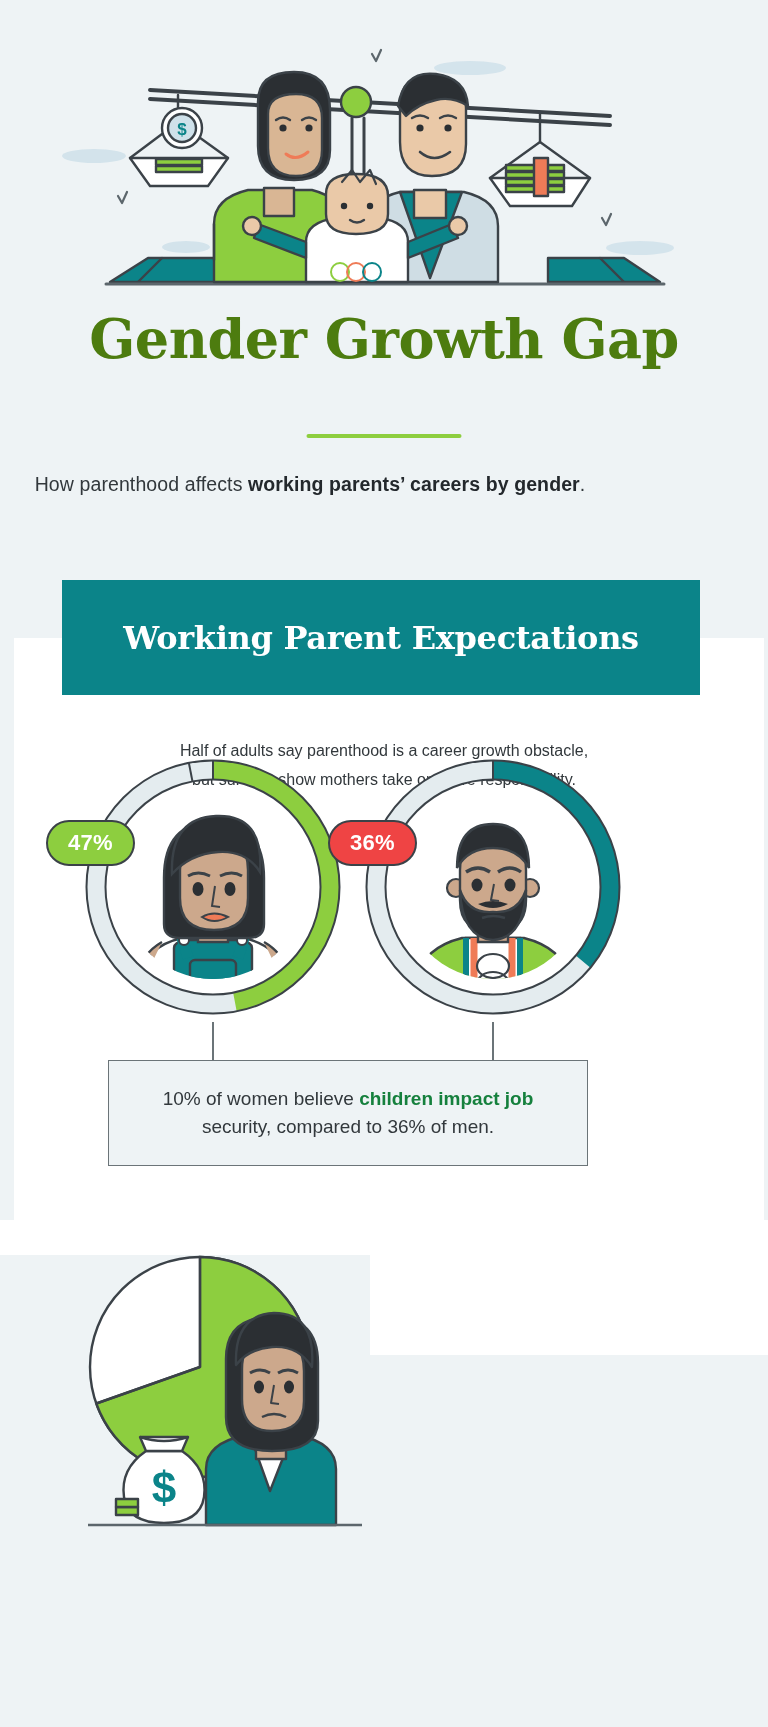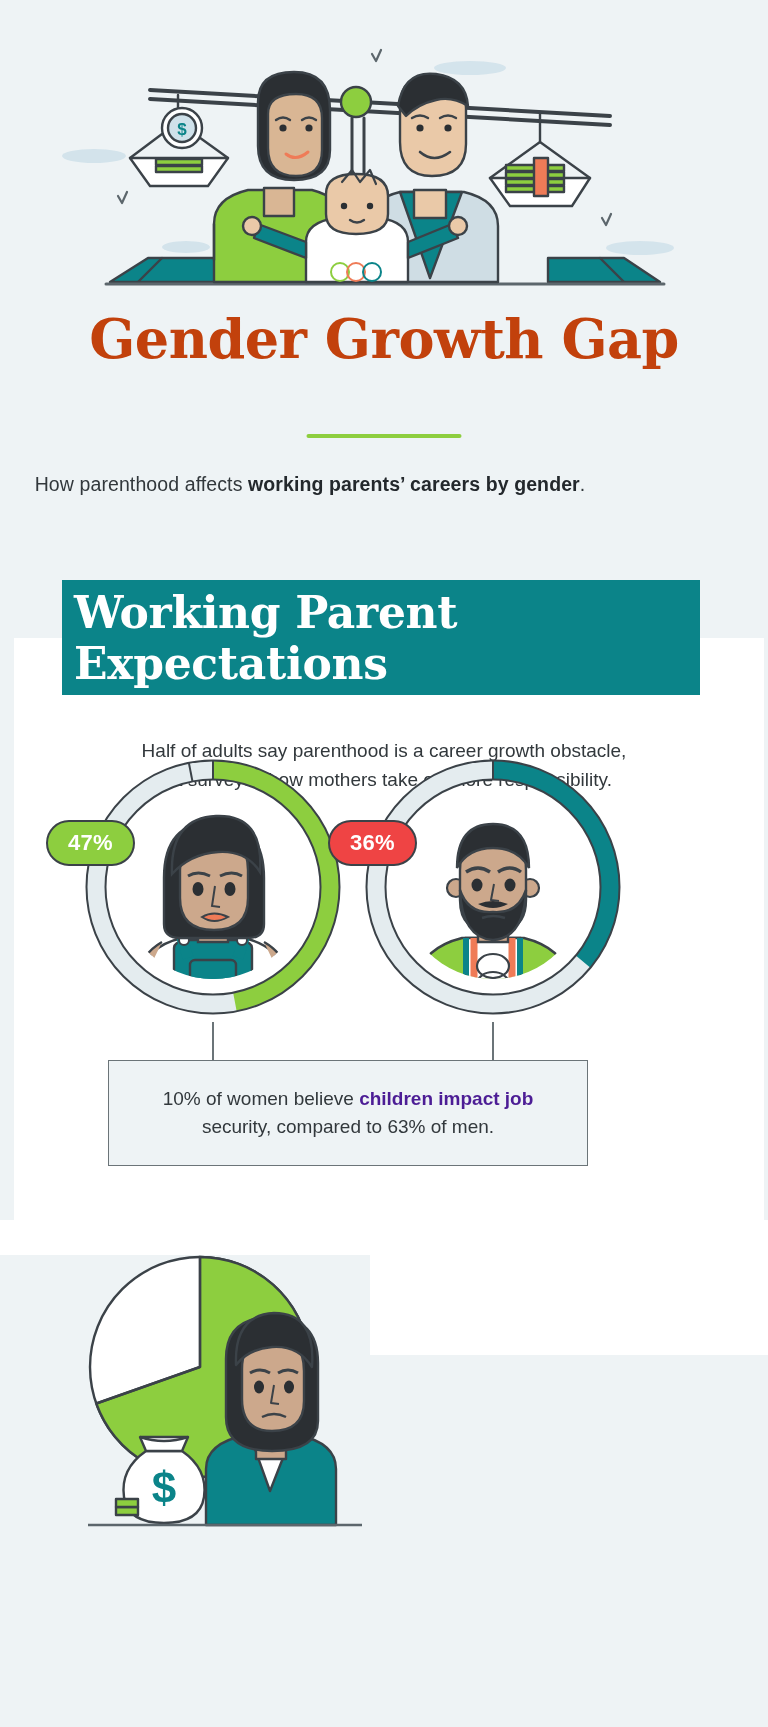--- a/index.html
+++ b/index.html
@@ -36,21 +36,21 @@
   }
 
   
   .title {
     position: absolute; left: 0; top: 310px; width: 768px;
     text-align: center;
     font-family: "DejaVu Serif", serif;
     font-weight: 700;
     font-size: 54px;
     letter-spacing: -0.5px;
-    color: #c2410c;
+    color: #4d7c0f;
     line-height: 1.1;
   }
   .title-rule {
     position: absolute; left: 50%; top: 434px;
     transform: translateX(-50%);
     width: 155px; height: 4px; background: #8dce3f; border-radius: 2px;
   }
   .subtitle {
     position: absolute; left: 0; top: 473px; width: 620px;
     text-align: center;
@@ -62,32 +62,31 @@
 
   
   .banner {
     position: absolute; left: 62px; top: 580px; width: 638px; height: 115px;
     background: #0b8489;
     display: flex; align-items: center; justify-content: center;
   }
   .banner-text {
     font-family: "DejaVu Serif", serif;
     font-weight: 700;
-    font-size: 44px;
+    font-size: 32px;
     color: #ffffff;
     letter-spacing: -0.3px;
     text-align: left;
-    margin-left: 12px;
   }
 
   
   .sec1-body {
     position: absolute; left: 64px; top: 736px; width: 640px;
     text-align: center;
-    font-size: 19px;
+    font-size: 16px;
     line-height: 29px;
     color: #32383c;
   }
 
   
   .donuts { position: absolute; left: 0; top: 752px; width: 687px; height: 300px; }
   .donut-wrap { position: absolute; width: 270px; height: 270px; }
   .donut-female { left: 78px; top: 0; }
   .donut-male { left: 358px; top: 0; }
 
@@ -115,21 +114,21 @@
     border: 1.5px solid #6b7478;
     display: flex; align-items: center; justify-content: center;
   }
   .callout-text {
     text-align: center;
     font-size: 19px;
     line-height: 28px;
     color: #32383c;
     padding: 0 26px;
   }
-  .callout-text b { font-weight: 700; color: #4c1d95; }
+  .callout-text b { font-weight: 700; color: #15803d; }
   .connector {
     position: absolute;
     width: 1.5px; background: #6b7478;
   }
   .conn-left  { left: 212px; top: 1022px; height: 38px; }
   .conn-right { left: 492px; top: 1022px; height: 38px; }
 
   
   .bottom { position: absolute; left: 0; top: 1255px; width: 768px; height: 472px; }
   .pie-art { position: absolute; left: 60px; top: 0px; width: 330px; height: 290px; }
@@ -370,21 +369,21 @@
         </g>
       </svg>
       <div class="badge badge-male">36%</div>
     </div>
   </div>
 
   <div class="connector conn-left"></div>
   <div class="connector conn-right"></div>
   <div class="callout">
     <div class="callout-text">
-      <span>10% of women believe </span><b>children impact job</b><span> security, compared to 63% of men.</span>
+      <span>10% of women believe </span><b>children impact job</b><span> security, compared to 36% of men.</span>
     </div>
   </div>
 
   <div class="bottom">
     <div class="pie-art">
       <svg viewBox="0 0 330 290" width="330" height="290">
 
         <g>
           <circle cx="140" cy="112" r="110" fill="#ffffff" stroke="#3b4248" stroke-width="2.4"></circle>
           <path d="M140 112 L140 2 A110 110 0 1 1 36.3 148.5 Z" fill="#8dce3f" stroke="#3b4248" stroke-width="2.4"></path>

